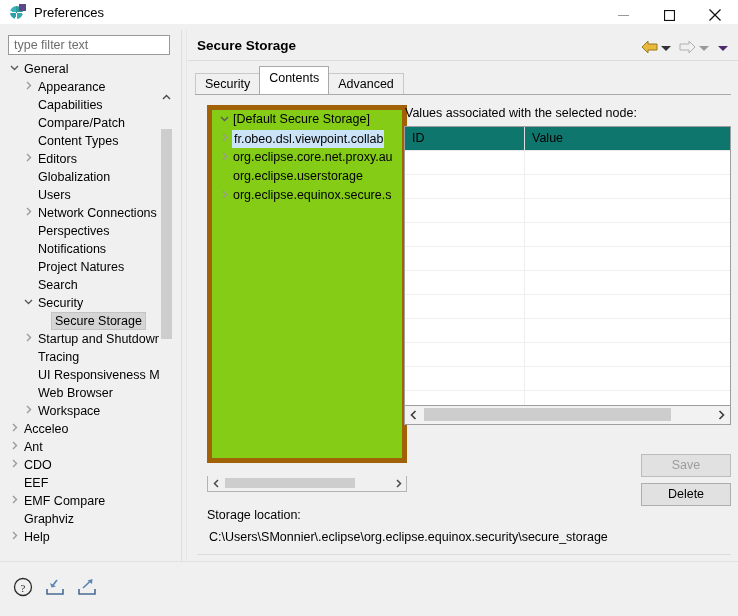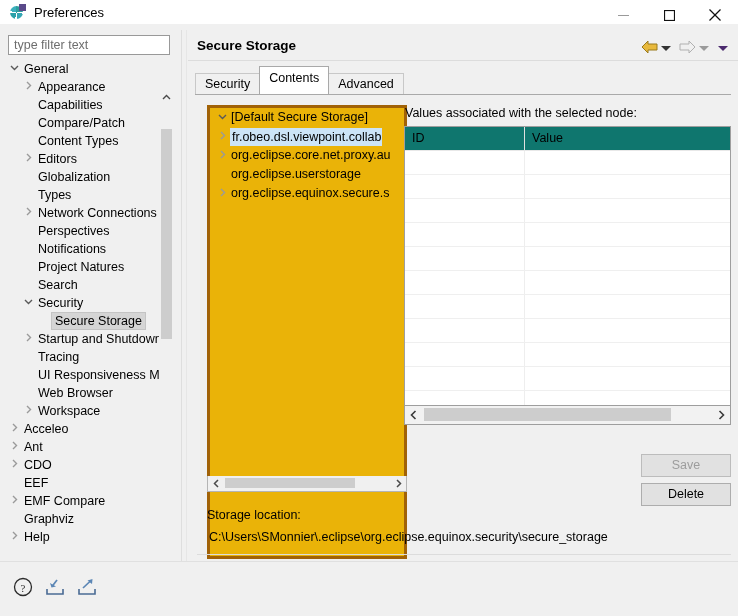--- a/index.html
+++ b/index.html
@@ -279,24 +279,24 @@
     position: absolute;
     left: 7px; top: 64px;
     width: 536px; height: 1px;
     background: #a9a9a9;
   }
 
   
   #content-tree {
     position: absolute;
     left: 19px; top: 75px;
-    width: 200px; height: 454px;
-    box-sizing: border-box;
-    border: 3px solid #a16207;
-    background: #eab308;
+    width: 200px; height: 358px;
+    box-sizing: border-box;
+    border: 5px solid #a16207;
+    background: #84cc16;
     overflow: hidden;
   }
   .crow {
     height: 19px;
     display: flex;
     align-items: center;
     white-space: nowrap;
     padding-left: 4px;
   }
   .ctwist {
@@ -559,21 +559,21 @@
                 <path d="M3 1 L6.5 4.5 L3 8" fill="none" stroke="#9a9a9a" stroke-width="1.4"></path>
               </svg></span>
             <span class="tlabel">Editors</span>
           </div>
           <div class="trow ind1">
             <span class="twist none"></span>
             <span class="tlabel">Globalization</span>
           </div>
           <div class="trow ind1">
             <span class="twist none"></span>
-            <span class="tlabel">Types</span>
+            <span class="tlabel">Users</span>
           </div>
           <div class="trow ind1">
             <span class="twist"><svg width="9" height="9" viewBox="0 0 9 9">
                 <path d="M3 1 L6.5 4.5 L3 8" fill="none" stroke="#9a9a9a" stroke-width="1.4"></path>
               </svg></span>
             <span class="tlabel">Network Connections</span>
           </div>
           <div class="trow ind1">
             <span class="twist none"></span>
             <span class="tlabel">Perspectives</span>

